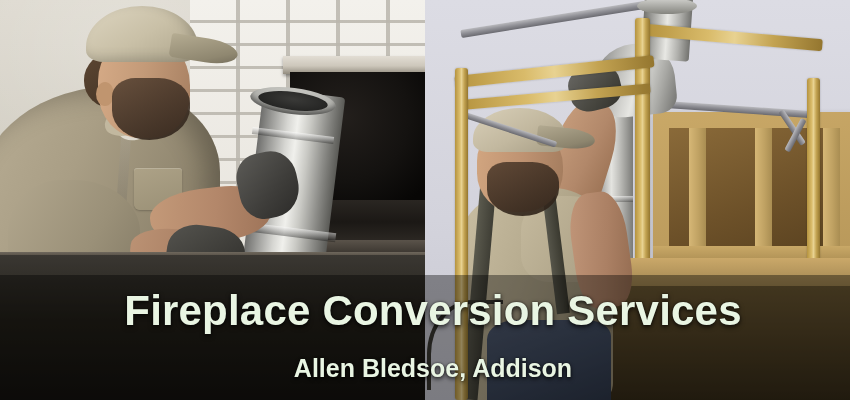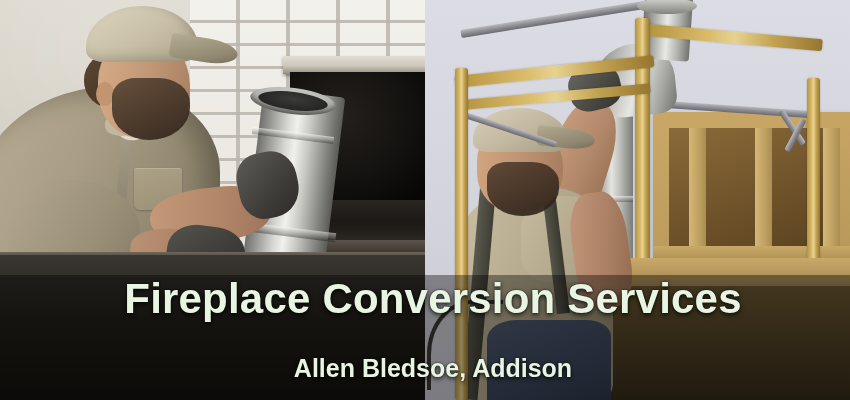--- a/index.html
+++ b/index.html
@@ -457,21 +457,21 @@
   .headline {
     margin: 0;
     font-size: 42px;
     font-weight: 700;
     line-height: 1;
     letter-spacing: .2px;
     white-space: nowrap;
     text-shadow: 0 2px 5px rgba(0,0,0,.75), 0 0 2px rgba(0,0,0,.6);
   }
   .subline {
-    margin: 16px;
+    margin: 4px;
     font-size: 25px;
     font-weight: 700;
     line-height: 1;
     white-space: nowrap;
     text-shadow: 0 2px 4px rgba(0,0,0,.75), 0 0 2px rgba(0,0,0,.6);
   }
 </style>
 </head>
 <body>
 

